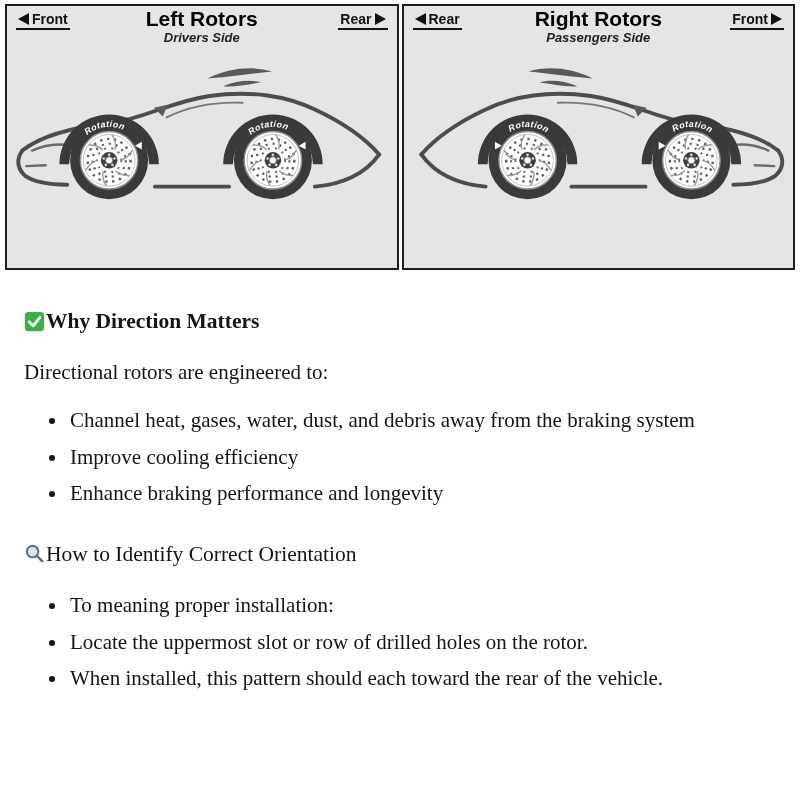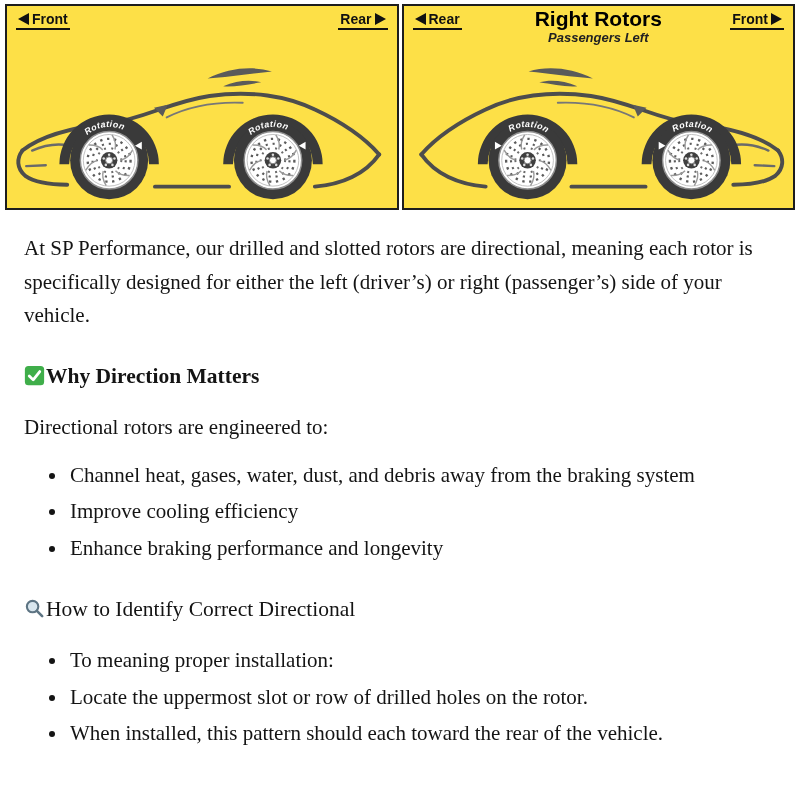--- a/index.html
+++ b/index.html
@@ -1,20 +1,20 @@
 <!DOCTYPE html>
 <html><head>
 <meta charset="utf-8">
 <style>
   html,body{margin:0;padding:0;background:#ffffff;}
   body{width:800px;font-family:"Liberation Serif", serif;color:#141414;}
 
   
   .diagram{display:flex;gap:3px;padding:4px 5px 2px 5px;box-sizing:border-box;}
-  .panel{flex:1;border:2px solid #1d1d1d;height:206px;position:relative;background:#fde047;box-sizing:border-box;overflow:hidden;text-decoration:underline;}
+  .panel{flex:1;border:2px solid #1d1d1d;height:266px;position:relative;background:#e5e5e5;box-sizing:border-box;overflow:hidden;text-decoration:underline;}
   .panel-header{position:relative;height:46px;padding:5px 9px 0 9px;}
   .dir{font-family:"Liberation Sans",sans-serif;font-weight:bold;font-size:14px;color:#111;
        display:inline-flex;align-items:center;gap:3px;border-bottom:2.5px solid #111;padding:0 2px 1px 2px;}
   .dir.right{position:absolute;right:9px;top:5px;}
   .dir.left{position:absolute;left:9px;top:5px;}
   .arr-l{width:0;height:0;border-top:6px solid transparent;border-bottom:6px solid transparent;border-right:11px solid #111;display:inline-block;}
   .arr-r{width:0;height:0;border-top:6px solid transparent;border-bottom:6px solid transparent;border-left:11px solid #111;display:inline-block;}
   .titles{position:absolute;left:50%;top:2px;transform:translateX(-50%);text-align:center;white-space:nowrap;}
   .p-title{display:block;font-family:"Liberation Sans",sans-serif;font-weight:bold;font-size:21px;line-height:1.05;color:#000;}
   .p-sub{display:block;font-family:"Liberation Sans",sans-serif;font-weight:bold;font-style:italic;font-size:13px;color:#222;}
@@ -83,20 +83,24 @@
 </svg>
 
 <div class="diagram">
 
   <div class="panel">
     <div class="panel-header">
       <span class="dir left">
         <span class="arr-l"></span>
         <span>Front</span>
       </span>
+      <span class="titles">
+        <span class="p-title">Left Rotors</span>
+        <span class="p-sub">Drivers Side</span>
+      </span>
       <span class="dir right">
         <span>Rear</span>
         <span class="arr-r"></span>
       </span>
     </div>
     <svg class="car-svg" viewBox="0 0 380 160">
       <use href="#car-art"></use>
       <path id="rot-la" d="M 65 91 A 34.7 34.7 0 0 1 125 91" fill="none"></path>
       <path id="rot-lb" d="M 233 91 A 34.7 34.7 0 0 1 293 91" fill="none"></path>
       <text class="rot-text"><textPath href="#rot-la" startOffset="16%">Rotation</textPath></text>
@@ -107,42 +111,41 @@
   </div>
 
   <div class="panel">
     <div class="panel-header">
       <span class="dir left">
         <span class="arr-l"></span>
         <span>Rear</span>
       </span>
       <span class="titles">
         <span class="p-title">Right Rotors</span>
-        <span class="p-sub">Passengers Left</span>
+        <span class="p-sub">Passengers Side</span>
       </span>
       <span class="dir right">
         <span>Front</span>
         <span class="arr-r"></span>
       </span>
     </div>
     <svg class="car-svg" viewBox="0 0 380 160">
       <use href="#car-art" transform="translate(380,0) scale(-1,1)"></use>
       <path id="rot-ra" d="M 87 91 A 34.7 34.7 0 0 1 147 91" fill="none"></path>
       <path id="rot-rb" d="M 255 91 A 34.7 34.7 0 0 1 315 91" fill="none"></path>
       <text class="rot-text"><textPath href="#rot-ra" startOffset="24%">Rotation</textPath></text>
       <text class="rot-text"><textPath href="#rot-rb" startOffset="24%">Rotation</textPath></text>
       <polygon points="83.5,97 90.5,93 83.5,89" fill="#ffffff"></polygon>
       <polygon points="251.5,97 258.5,93 251.5,89" fill="#ffffff"></polygon>
     </svg>
   </div>
 </div>
 
 <div class="article">
 
-  <p>At SP Performance, our drilled and slotted rotors are directional, meaning each rotor is specifically designed for either the left (driver’s) or right (passenger’s) side of your vehicle.</p>
 
   <h2 class="sec bold">
     <span class="icon-box">
       <svg viewBox="0 0 24 24" width="21" height="21">
         <rect x="1" y="1" width="22" height="22" rx="4" fill="#3fae4a"></rect>
         <path d="M6 12.5 L10.5 17 L18 7.5" fill="none" stroke="#ffffff" stroke-width="3.2" stroke-linecap="round" stroke-linejoin="round"></path>
       </svg>
     </span>
     <span class="sec-text">Why Direction Matters</span>
   </h2>
@@ -155,21 +158,21 @@
     <li>Enhance braking performance and longevity</li>
   </ul>
 
   <h2 class="sec regular">
     <span class="icon-box">
       <svg viewBox="0 0 22 22" width="21" height="21">
         <circle cx="9" cy="9" r="6" fill="#d9e6ee" stroke="#5d7483" stroke-width="2.2"></circle>
         <line x1="13.5" y1="13.5" x2="19" y2="19" stroke="#5d7483" stroke-width="2.8" stroke-linecap="round"></line>
       </svg>
     </span>
-    <span class="sec-text">How to Identify Correct Directional</span>
+    <span class="sec-text">How to Identify Correct Orientation</span>
   </h2>
 
   <ul class="blist">
     <li>To meaning proper installation:</li>
     <li>Locate the uppermost slot or row of drilled holes on the rotor.</li>
     <li>When installed, this pattern should each toward the rear of the vehicle.</li>
   </ul>
 
 </div>
 

